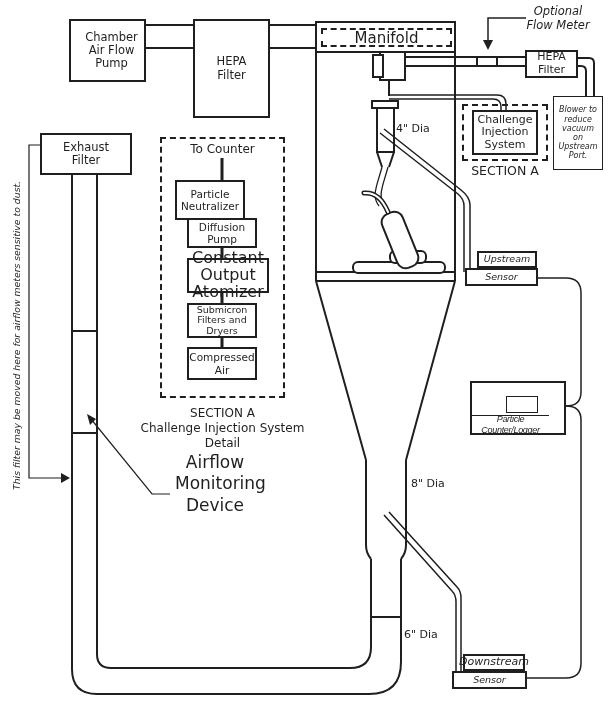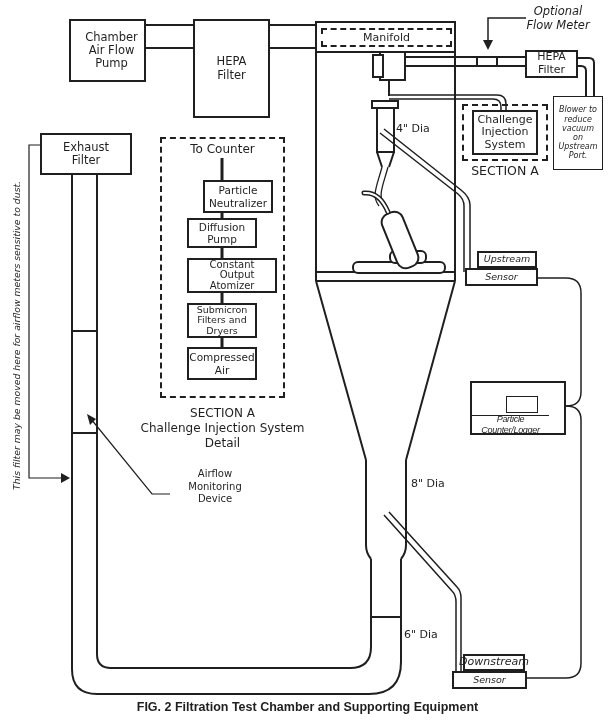--- a/index.html
+++ b/index.html
@@ -109,21 +109,21 @@
     <g stroke="#1f1f1f" stroke-width="3" fill="none">
       <path d="M222,158 V182 M222,211 V220 M222,246 V260 M222,291 V305 M222,336 V349"></path>
     </g>
   </svg>
 
   <div class="box" style="left:69px;top:19px;width:77px;height:63px;font-size:11.5px;padding-left:8px;">Chamber
 Air Flow
 Pump</div>
   <div class="box" style="left:193px;top:19px;width:77px;height:99px;font-size:11.5px;">HEPA
 Filter</div>
-  <div class="dashedbox" style="left:321px;top:28px;width:131px;height:19px;font-size:11px;">Manifold</div>
+  <div class="dashedbox" style="left:321px;top:28px;width:131px;height:19px;font-size:15px;">Manifold</div>
   <div class="lbl it" style="left:512px;top:4px;width:92px;font-size:11.5px;">Optional
 Flow Meter</div>
   <div class="box" style="left:525px;top:50px;width:53px;height:28px;font-size:11px;">HEPA
 Filter</div>
   <div class="box it" style="left:553px;top:96px;width:50px;height:74px;font-size:8px;border-width:1.5px;">Blower to
 reduce
 vacuum
 on
 Upstream
 Port.</div>
@@ -133,48 +133,47 @@
 Injection
 System</div>
   <div class="lbl" style="left:455px;top:163px;width:100px;font-size:12.5px;">SECTION A</div>
 
   <div class="box" style="left:40px;top:133px;width:92px;height:42px;font-size:11.5px;border-width:2.5px;">Exhaust
 Filter</div>
   <div class="rot-note">This filter may be moved here for airflow meters sensitive to dust.</div>
 
   <div class="dashedbox" style="left:160px;top:137px;width:125px;height:261px;"></div>
   <div class="lbl" style="left:170px;top:142px;width:105px;font-size:12px;">To Counter</div>
-  <div class="box" style="left:203px;top:180px;width:70px;height:33px;font-size:10.5px;border-width:2.5px;">Particle
+  <div class="box" style="left:175px;top:180px;width:70px;height:40px;font-size:10.5px;border-width:2.5px;">Particle
 Neutralizer</div>
   <div class="box" style="left:187px;top:218px;width:70px;height:30px;font-size:10.5px;border-width:2.5px;">Diffusion
 Pump</div>
-  <div class="box" style="left:187px;top:258px;width:90px;height:35px;font-size:10px;line-height:1.05;border-width:2.5px;text-align:right;">Constant
+  <div class="box" style="left:187px;top:258px;width:82px;height:35px;font-size:16px;line-height:1.05;border-width:2.5px;">Constant
 Output
 Atomizer</div>
   <div class="box" style="left:187px;top:303px;width:70px;height:35px;font-size:9.5px;line-height:1.1;border-width:2.5px;">Submicron
 Filters and
 Dryers</div>
   <div class="box" style="left:187px;top:347px;width:70px;height:33px;font-size:10.5px;border-width:2.5px;">Compressed
 Air</div>
   <div class="lbl" style="left:120px;top:406px;width:205px;font-size:12px;">SECTION A
 Challenge Injection System
 Detail</div>
 
-  <div class="lbl" style="left:175px;top:468px;width:80px;font-size:10px;">Airflow
+  <div class="lbl" style="left:175px;top:452px;width:80px;font-size:17px;">Airflow
 Monitoring
 Device</div>
   <div class="lbl" style="left:396px;top:122px;width:45px;font-size:11px;text-align:left;">4" Dia</div>
   <div class="lbl" style="left:411px;top:477px;width:45px;font-size:11px;text-align:left;">8" Dia</div>
   <div class="lbl" style="left:404px;top:628px;width:45px;font-size:11px;text-align:left;">6" Dia</div>
 
   <div class="box it" style="left:477px;top:251px;width:60px;height:17px;font-size:9.5px;">Upstream</div>
   <div class="box it" style="left:465px;top:268px;width:73px;height:18px;font-size:9.5px;">Sensor</div>
 
   <div class="box" style="left:470px;top:381px;width:96px;height:54px;">
     <div class="pc-screen"></div>
     <div class="pc-label">Particle Counter/Logger</div>
   </div>
 
   <div class="box it" style="left:463px;top:654px;width:62px;height:17px;font-size:11px;">Downstream</div>
   <div class="box it" style="left:452px;top:671px;width:75px;height:18px;font-size:9.5px;">Sensor</div>
 
-  <div class="caption">FIG. 2 Filtration Test Chamber and Supporting Equipment</div>
 </div>
 
 </body></html>

